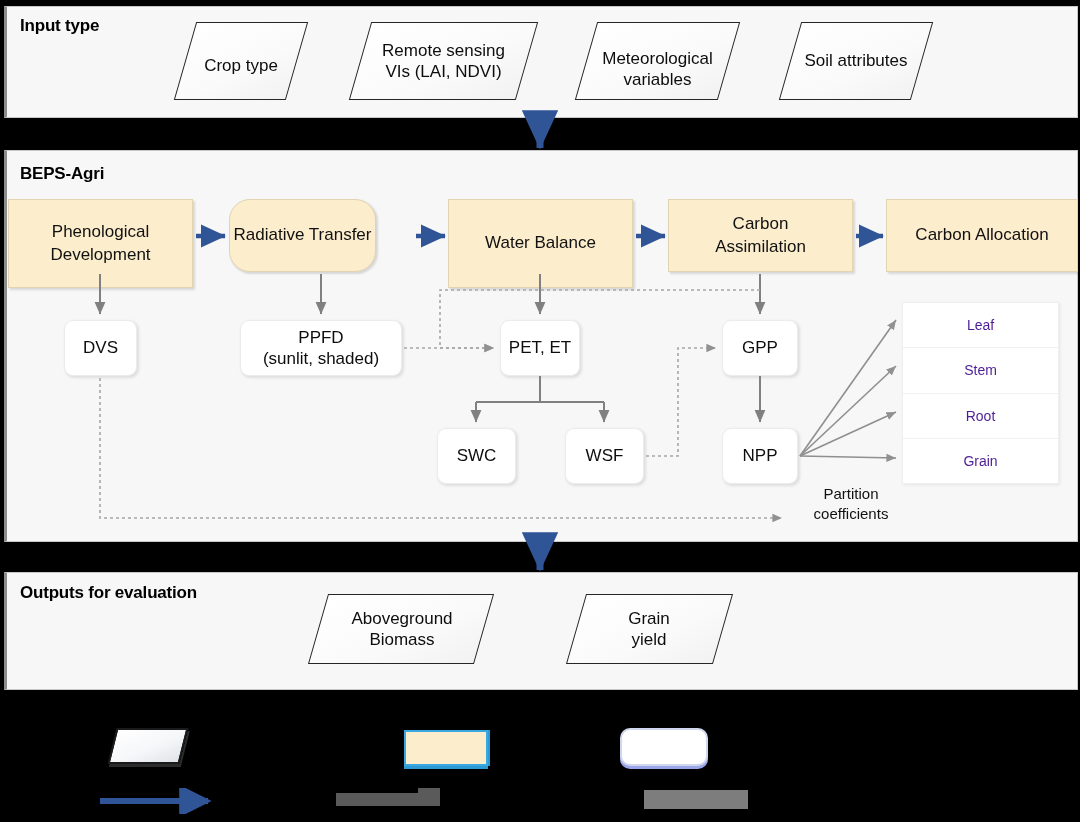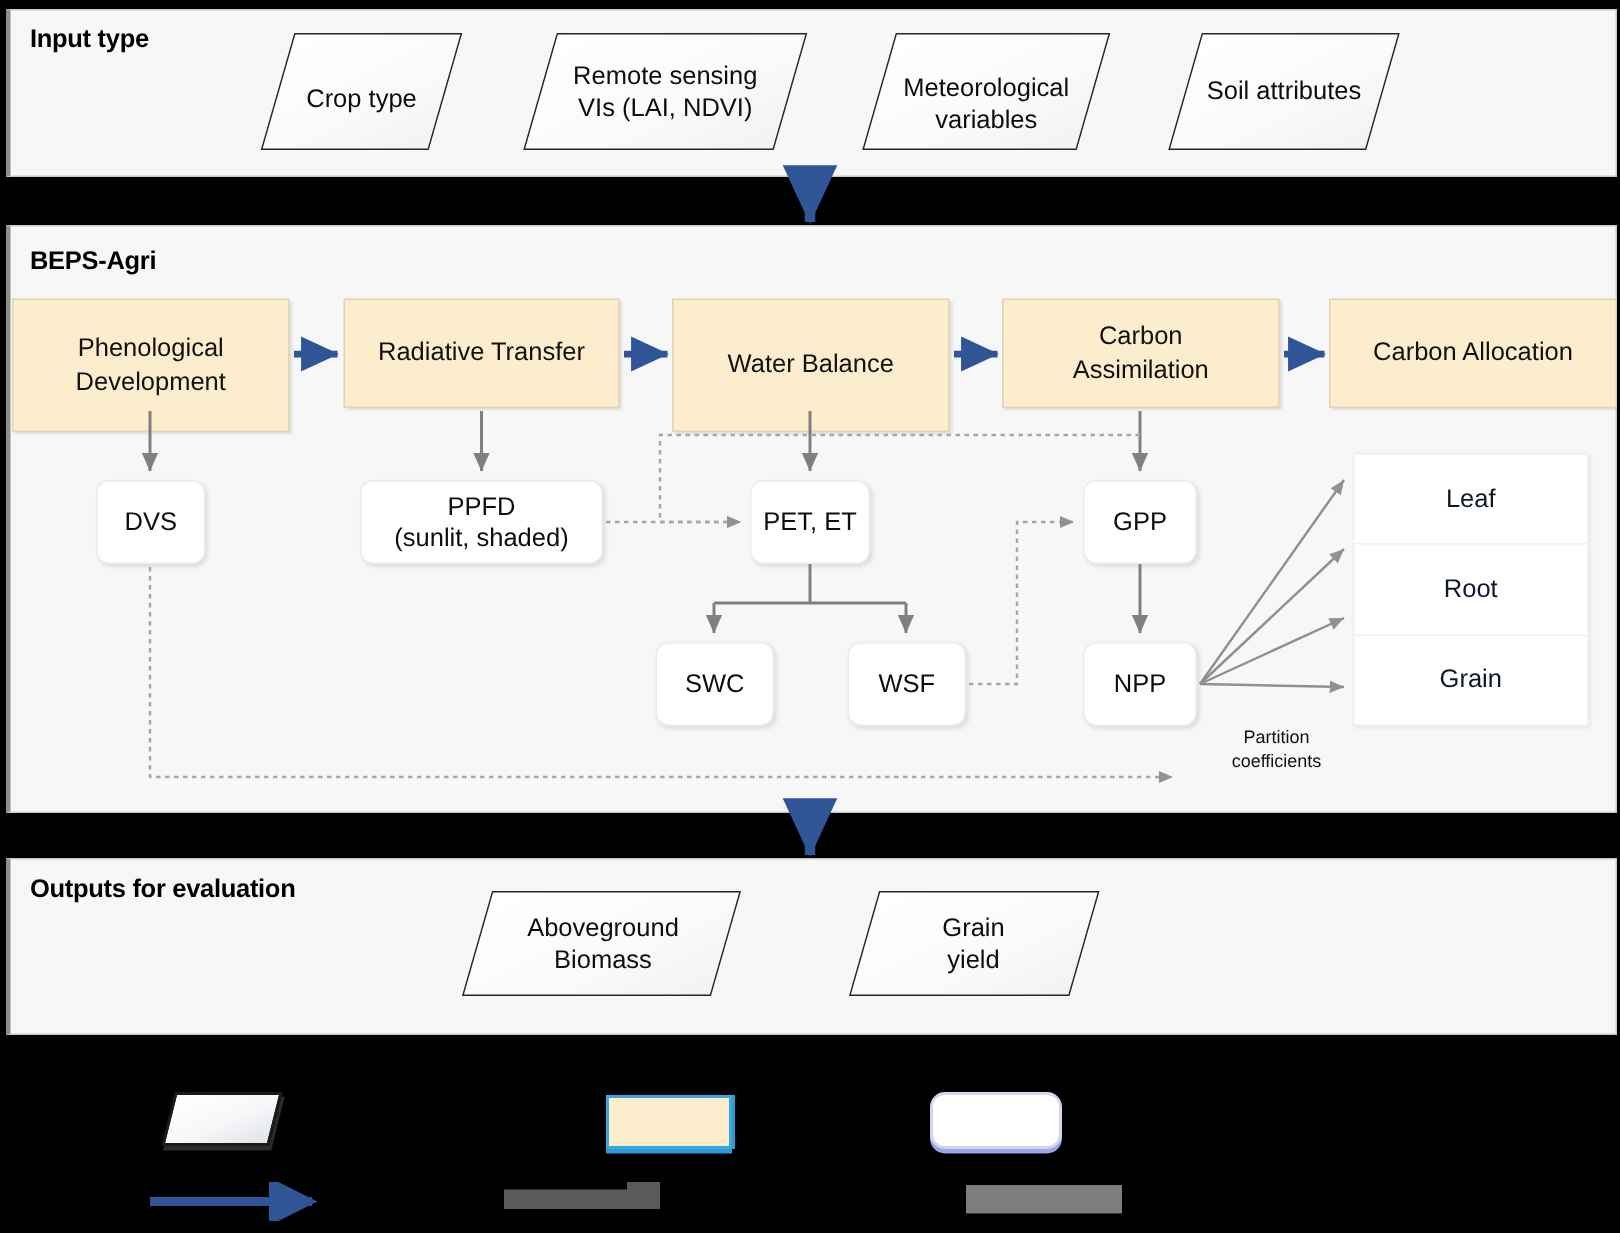--- a/index.html
+++ b/index.html
@@ -98,29 +98,29 @@
     border: 1px solid #efefef;
     box-shadow: 1px 1px 3px rgba(0,0,0,0.08);
     display: flex;
     flex-direction: column;
   }
   #partition-list .prow {
     flex: 1 1 0;
     display: flex;
     align-items: center;
     justify-content: center;
-    font-size: 17px;
-    color: #0f172a;
+    font-size: 14px;
+    color: #4c1d95;
     border-bottom: 1px solid #f0f0f0;
   }
   #partition-list .prow:last-child { border-bottom: none; }
 
   .plainlabel {
     position: absolute;
-    font-size: 12px;
+    font-size: 15px;
     color: #111;
     text-align: center;
     line-height: 1.3;
     white-space: pre-line;
   }
 
   svg.overlay {
     position: absolute;
     left: 0; top: 0;
     width: 1080px; height: 822px;
@@ -174,37 +174,38 @@
 variables</div>
 
   <div class="para" style="left:790px; top:22px; width:132px; height:78px;"></div>
   <div class="para-label" style="left:784px; top:22px; width:144px; height:78px;">Soil attributes</div>
 
   <div class="panel" id="panel-beps"></div>
   <div class="panel-title" style="left:20px; top:164px;">BEPS-Agri</div>
 
   <div class="ybox" style="left:8px;   top:199px; width:185px; height:89px;">Phenological
 Development</div>
-  <div class="ybox" style="left:229px; top:199px; width:184px; height:73px;">Radiative Transfer</div>
+  <div class="ybox" style="left:229px; top:199px; width:147px; height:73px;border-radius:21px;">Radiative Transfer</div>
   <div class="ybox" style="left:448px; top:199px; width:185px; height:89px;">Water Balance</div>
   <div class="ybox" style="left:668px; top:199px; width:185px; height:73px;">Carbon
 Assimilation</div>
   <div class="ybox" style="left:886px; top:199px; width:192px; height:73px;">Carbon Allocation</div>
 
   <div class="wbox" style="left:240px; top:320px; width:162px; height:56px;">PPFD
 (sunlit, shaded)</div>
   <div class="wbox" style="left:64px;  top:320px; width:73px;  height:56px;">DVS</div>
   <div class="wbox" style="left:500px; top:320px; width:80px;  height:56px;">PET, ET</div>
   <div class="wbox" style="left:722px; top:320px; width:76px;  height:56px;">GPP</div>
   <div class="wbox" style="left:437px; top:428px; width:79px;  height:56px;">SWC</div>
   <div class="wbox" style="left:565px; top:428px; width:79px;  height:56px;">WSF</div>
   <div class="wbox" style="left:722px; top:428px; width:76px;  height:56px;">NPP</div>
 
   <div id="partition-list">
     <div class="prow">Leaf</div>
+    <div class="prow">Stem</div>
     <div class="prow">Root</div>
     <div class="prow">Grain</div>
   </div>
 
   <div class="plainlabel" style="left:796px; top:484px; width:110px;">Partition
 coefficients</div>
 
   <div class="panel" id="panel-outputs"></div>
   <div class="panel-title" style="left:20px; top:583px;">Outputs for evaluation</div>
 

